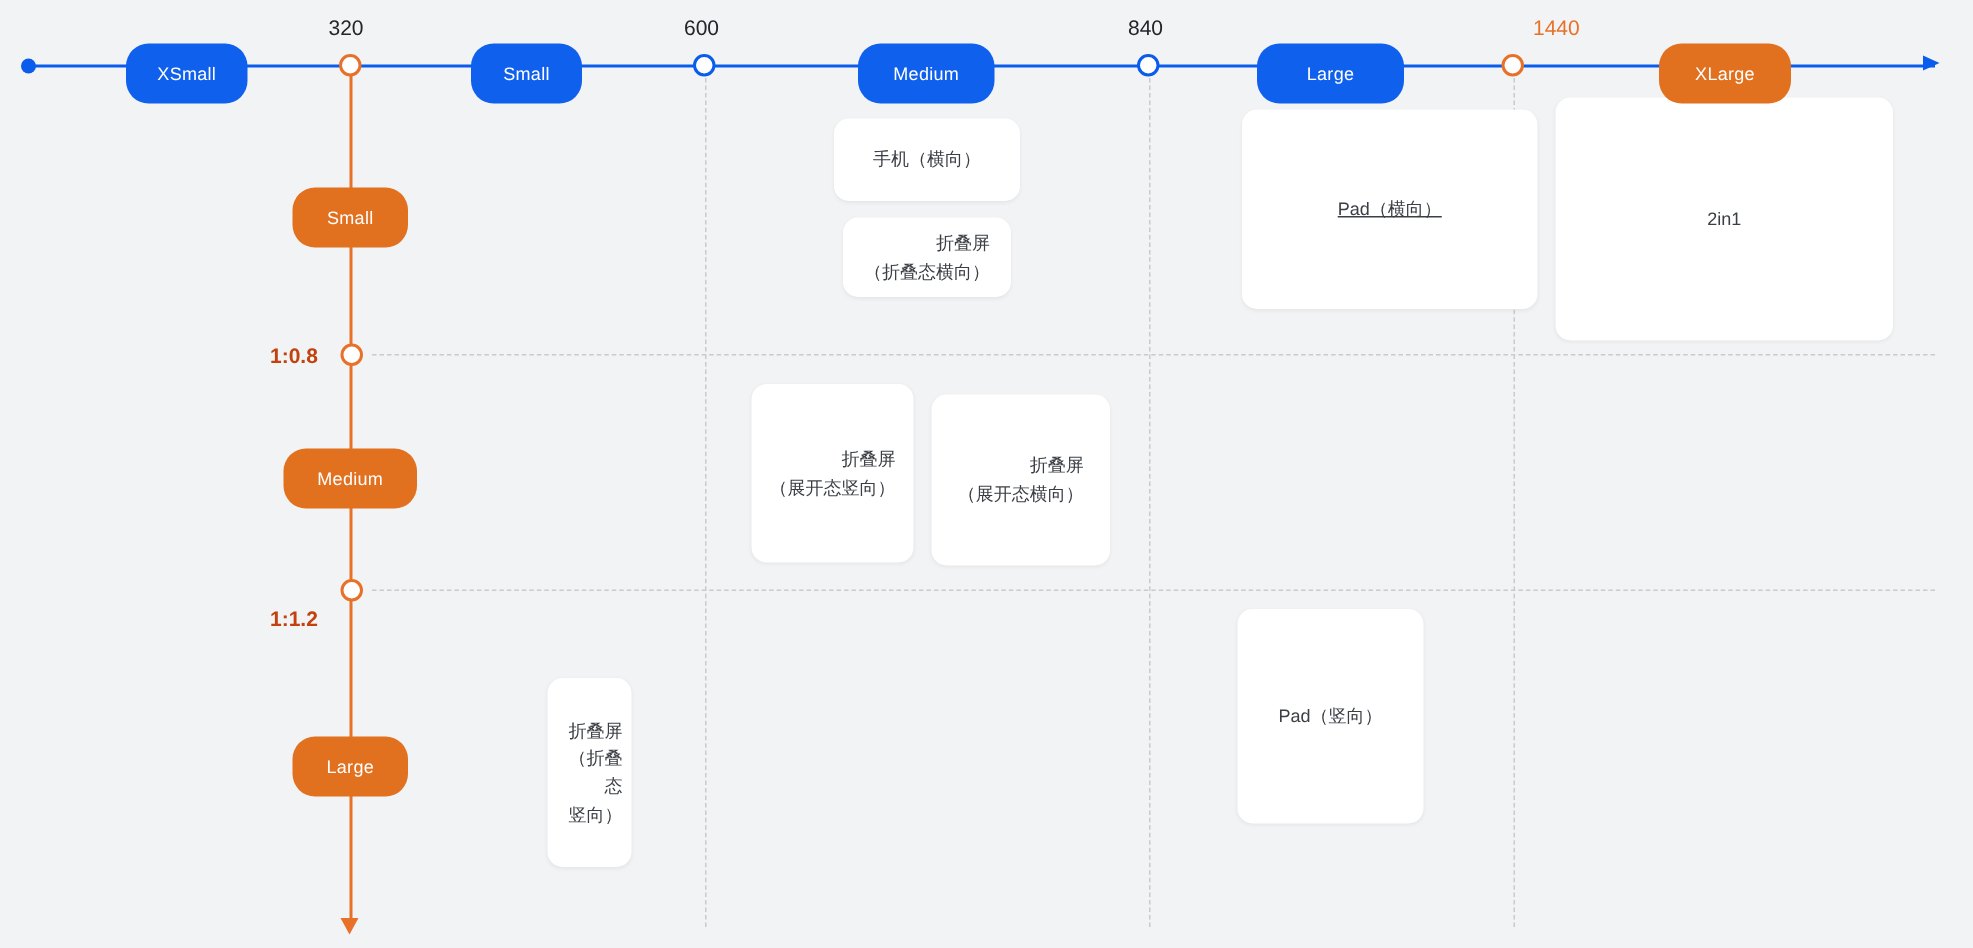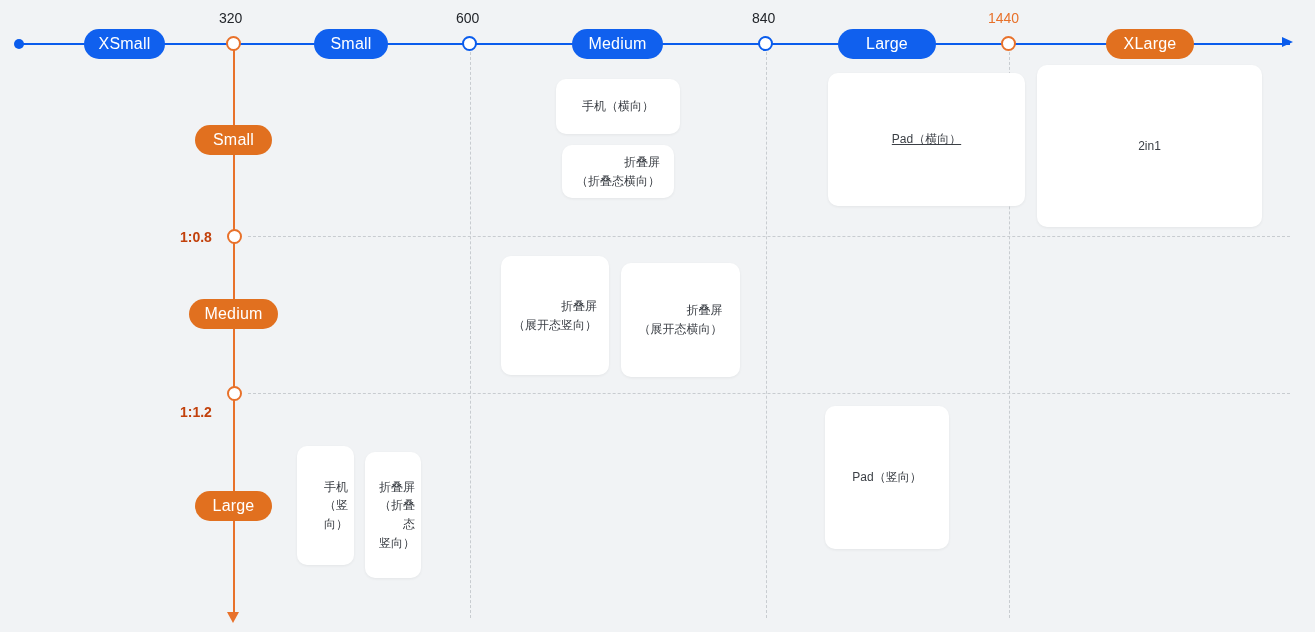--- a/index.html
+++ b/index.html
@@ -64,24 +64,24 @@
     border-left: 6px solid transparent;
     border-right: 6px solid transparent;
   }
 
   
   .pill {
     position: absolute;
     display: flex;
     align-items: center;
     justify-content: center;
-    height: 30px;
+    height: 40px;
     border-radius: 15px;
     color: #ffffff;
-    font-size: 16px;
+    font-size: 12px;
     letter-spacing: .2px;
     white-space: nowrap;
     z-index: 6;
   }
   .pill.blue   { background: #1060ee; }
   .pill.orange { background: #e1701f; }
 
   
   .tick {
     position: absolute;
@@ -173,21 +173,21 @@
   </div>
 
   <div class="tick orange" style="left:226px;  top:36px;"></div>
   <div class="tick blue" style="left:462px;  top:36px;"></div>
   <div class="tick blue" style="left:758px;  top:36px;"></div>
   <div class="tick orange" style="left:1001px; top:36px;"></div>
 
   <div class="tick-label" style="left:219px;  top:10px;">320</div>
   <div class="tick-label" style="left:456px;  top:10px;">600</div>
   <div class="tick-label" style="left:752px;  top:10px;">840</div>
-  <div class="tick-label orange" style="left:988px;  top:10px;">1440</div>
+  <div class="tick-label orange" style="left:1022px;  top:10px;">1440</div>
 
   <div class="v-axis-line"></div>
   <div class="v-axis-arrow"></div>
 
   <div class="pill orange" style="left:195px; top:125px; width:77px;">
     <span>Small</span>
   </div>
   <div class="pill orange" style="left:189px; top:299px; width:89px;">
     <span>Medium</span>
   </div>
@@ -233,26 +233,20 @@
     </div>
   </div>
 
   <div class="card" style="left:621px; top:263px; width:119px; height:114px;">
     <div>
       <span>折叠屏</span>
       <span>（展开态横向）</span>
     </div>
   </div>
 
-  <div class="card" style="left:297px; top:446px; width:57px; height:119px;">
-    <div>
-      <span>手机</span>
-      <span>（竖向）</span>
-    </div>
-  </div>
 
   <div class="card" style="left:365px; top:452px; width:56px; height:126px;">
     <div>
       <span>折叠屏</span>
       <span>（折叠态</span>
       <span>竖向）</span>
     </div>
   </div>
 
   <div class="card" style="left:825px; top:406px; width:124px; height:143px;">

